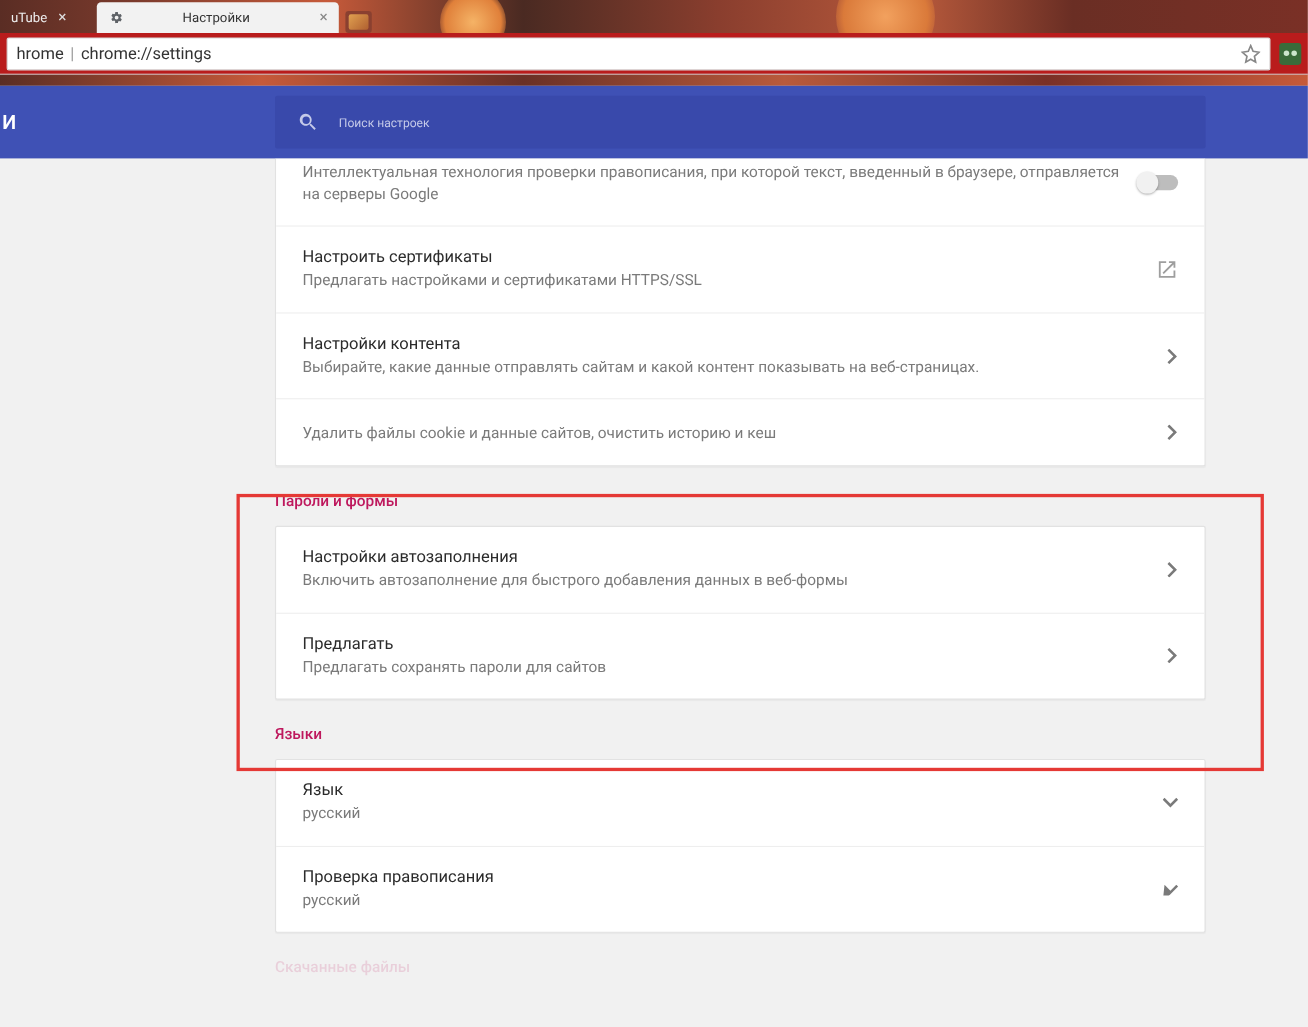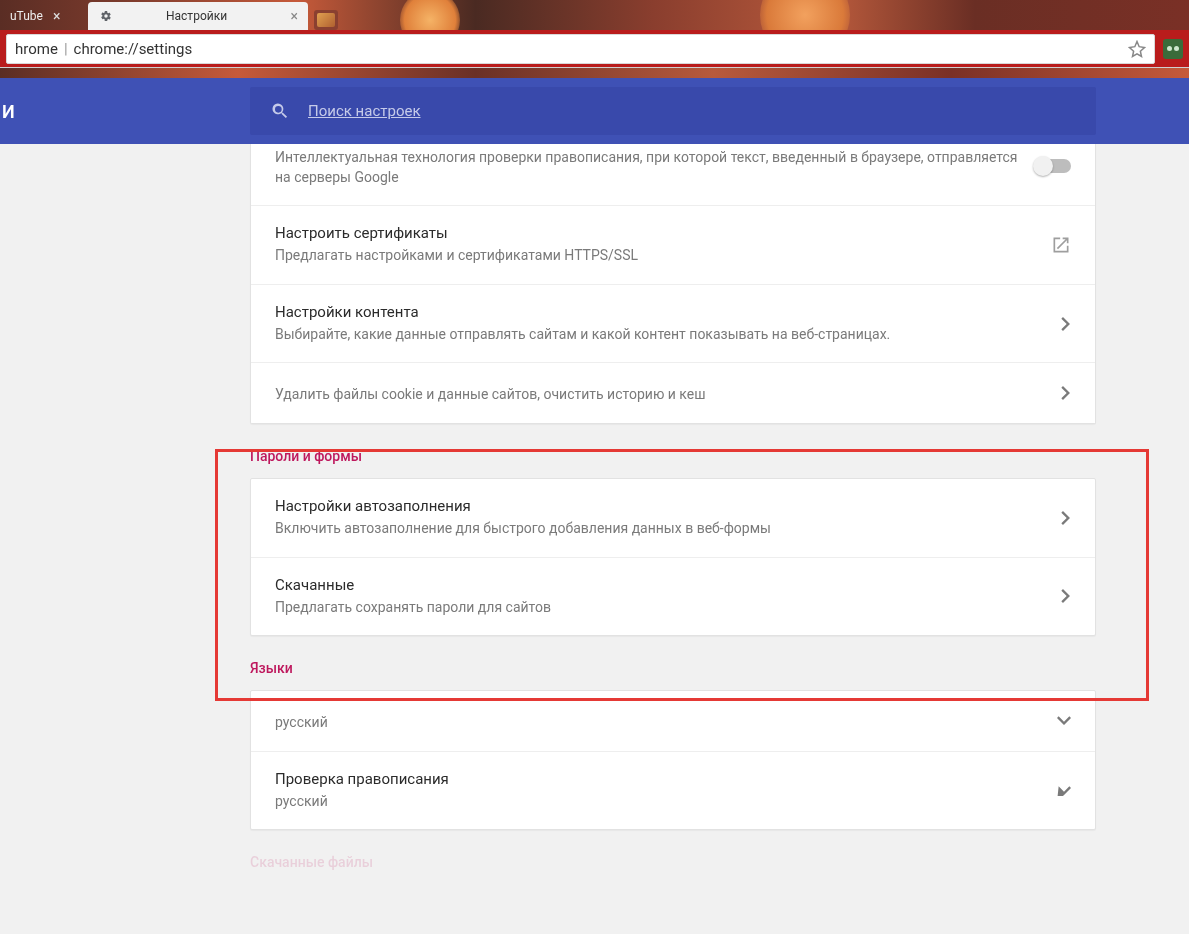--- a/index.html
+++ b/index.html
@@ -36,21 +36,21 @@
 
   
   .banner{height:10px;background:linear-gradient(90deg,#5a2d24,#c65a3a 20%,#6a3026 40%,#b85a3c 60%,#7a3026 80%,#c65a3a);}
 
   
   .bluehdr { height:66px; background:#3f51b5; display:flex; align-items:center; }
   .bluehdr .leftbit { width:18px; color:#fff; font-size:18px; padding-left:2px; font-weight:600; }
   .searchwrap { margin-left:232px; width:846px; height:48px; background:#3949ab; border-radius:2px;
     display:flex; align-items:center; padding:0 20px; }
   .searchwrap .sicon { color:#c5cae9; margin-right:18px; }
-  .searchwrap .sph { color:#c5cae9; font-size:15px;text-decoration:underline; }
+  .searchwrap .sph { color:#c5cae9; font-size:11px; }
 
   
   .content { position:absolute; left:0; right:0; top:144px; bottom:0; overflow:hidden; }
   .card { width:846px; margin-left:250px; background:#fff; border:1px solid #e2e2e2;
     border-radius:2px; box-shadow:0 1px 1px rgba(0,0,0,0.04); }
   .row { display:flex; align-items:center; padding:18px 24px; border-top:1px solid #eee; cursor:pointer; }
   .row:first-child { border-top:none; }
   .row .txt { flex:1; }
   .row .title { font-size:15px; color:#2b2b2b; }
   .row .sub { font-size:14px; color:#7a7a7a; margin-top:4px; line-height:1.4; }
@@ -172,35 +172,36 @@
         <div class="sub">Включить автозаполнение для быстрого добавления данных в веб-формы</div>
       </div>
       <span class="arrow">
         <svg width="10" height="14" viewBox="0 0 8 12" fill="#7a7a7a">
             <path d="M0 10.59 4.58 6 0 1.41 1.41 0l6 6-6 6z"></path>
           </svg>
       </span>
     </div>
     <div class="row">
       <div class="txt">
-        <div class="title">Скачанные</div>
+        <div class="title">Предлагать</div>
         <div class="sub">Предлагать сохранять пароли для сайтов</div>
       </div>
       <span class="arrow">
         <svg width="10" height="14" viewBox="0 0 8 12" fill="#7a7a7a">
             <path d="M0 10.59 4.58 6 0 1.41 1.41 0l6 6-6 6z"></path>
           </svg>
       </span>
     </div>
   </div>
 
   <div class="sectitle">Языки</div>
   <div class="card">
     <div class="row">
       <div class="txt">
+        <div class="title">Язык</div>
         <div class="sub">русский</div>
       </div>
       <span class="arrow">
         <svg width="14" height="10" viewBox="0 0 12 8" fill="#7a7a7a">
             <path d="M1.41 0 6 4.58 10.59 0 12 1.41l-6 6-6-6z"></path>
           </svg>
       </span>
     </div>
     <div class="row">
       <div class="txt">

